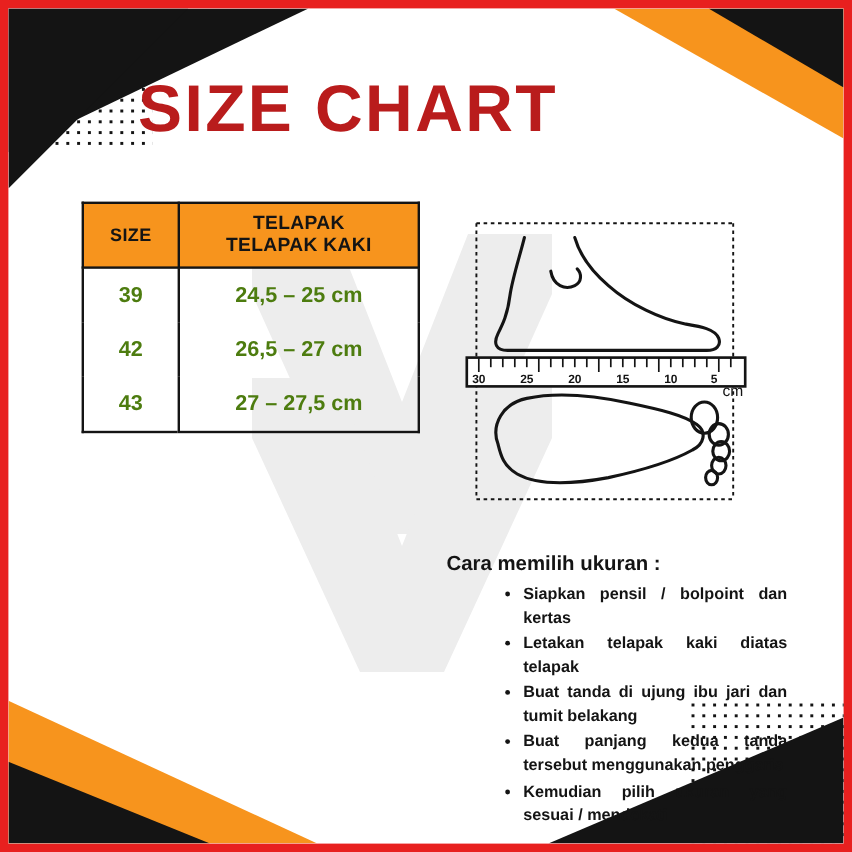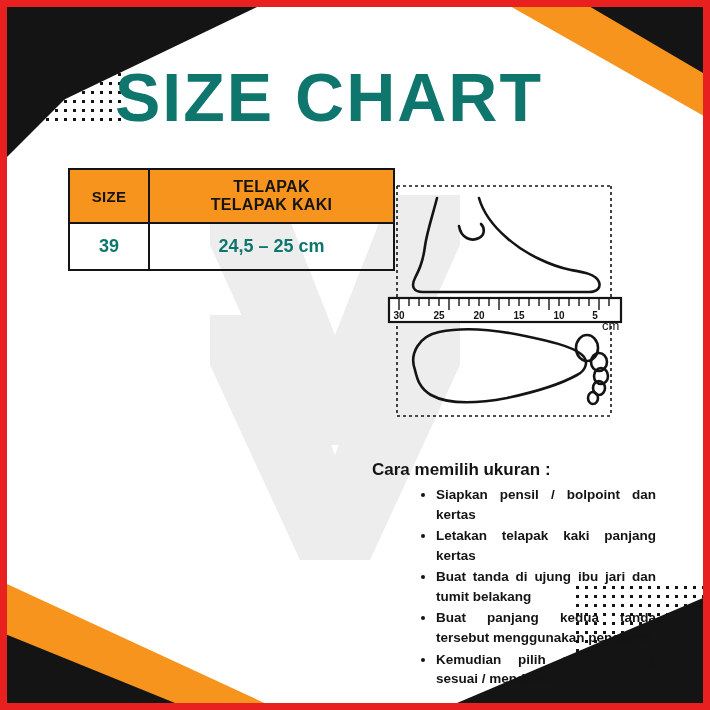--- a/index.html
+++ b/index.html
@@ -103,51 +103,51 @@
     z-index:2;
     opacity:1;
   }
 
   
   .content { position:absolute; inset:0; z-index:5; }
 
   .title {
     position:absolute;
     left:115px; top:58px;
-    font-size:68px;
+    font-size:55px;
     font-weight:bold;
     letter-spacing:2px;
-    color:#0f766e;
+    color:#b91c1c;
     font-family:"Liberation Sans", sans-serif;
   }
 
   
   .size-table {
     position:absolute;
     left:68px; top:168px;
-    width:327px;
+    width:282px;
     border:2px solid #141414;
     border-collapse:collapse;
     background:transparent;
   }
   .size-table th {
     background:#f7941d;
     border:2px solid #141414;
     font-size:16px;
     font-weight:bold;
     color:#141414;
     padding:8px 4px;
     letter-spacing:0.3px;
   }
   .size-table th.size-col { width:80px; font-size:15px; }
   .size-table td {
     border:none;
     font-size:18px;
     font-weight:bold;
-    color:#0f766e;
+    color:#4d7c0f;
     text-align:center;
     padding:12px 4px;
   }
   .size-table td.c-size { width:80px; }
   .size-table tbody tr td:first-child { border-right:2px solid #141414; }
   .size-table tbody tr { }
 
   
   .foot-graphic {
     position:absolute;
@@ -223,20 +223,28 @@
           <th>
             <div>TELAPAK</div>
             <div>TELAPAK KAKI</div>
           </th>
         </tr>
       </thead>
       <tbody>
         <tr>
           <td class="c-size">39</td>
           <td>24,5 – 25 cm</td>
+        </tr>
+        <tr>
+          <td class="c-size">42</td>
+          <td>26,5 – 27 cm</td>
+        </tr>
+        <tr>
+          <td class="c-size">43</td>
+          <td>27 – 27,5 cm</td>
         </tr>
       </tbody>
     </table>
 
     <svg class="foot-graphic" viewBox="0 0 270 240">
 
       <g fill="none" stroke="#141414" stroke-width="2.6" stroke-linejoin="round" stroke-linecap="round">
         <path d="M62 18 C58 34 52 52 50 66 C48 82 44 90 40 98 C36 106 38 112 48 112
                  L214 112 C222 112 226 108 224 102 C221 94 208 92 196 90
                  C176 86 150 74 132 58 C118 46 108 32 104 18"></path>
@@ -295,20 +303,20 @@
         <ellipse cx="226" cy="196" rx="7" ry="8"></ellipse>
         <ellipse cx="224" cy="208" rx="6" ry="7"></ellipse>
         <ellipse cx="218" cy="218" rx="5" ry="6"></ellipse>
       </g>
     </svg>
     <div class="cm-label">cm</div>
 
     <div class="howto-title">Cara memilih ukuran :</div>
     <ul class="howto-list">
       <li>Siapkan pensil / bolpoint dan kertas</li>
-      <li>Letakan telapak kaki panjang kertas</li>
+      <li>Letakan telapak kaki diatas telapak</li>
       <li>Buat tanda di ujung ibu jari dan tumit belakang</li>
       <li>Buat panjang kedua tanda tersebut menggunakan penggaris</li>
       <li>Kemudian pilih ukuran yang sesuai / mendekati</li>
     </ul>
 
   </div>
 </div>
 
 </body></html>

